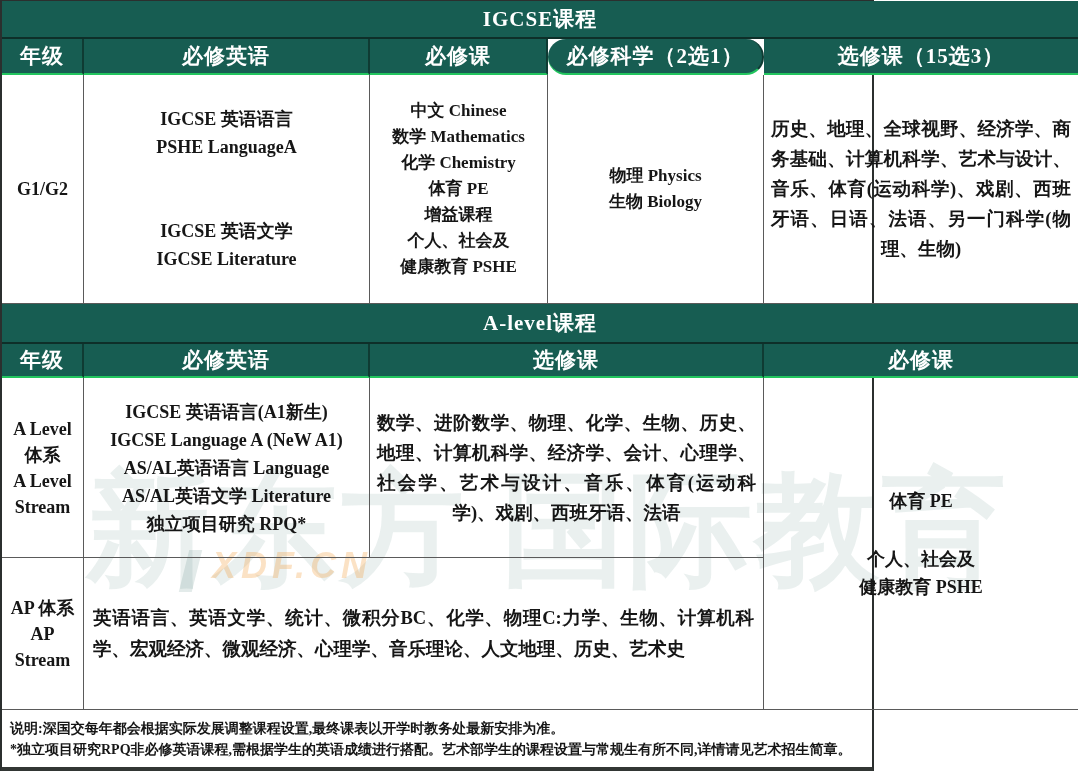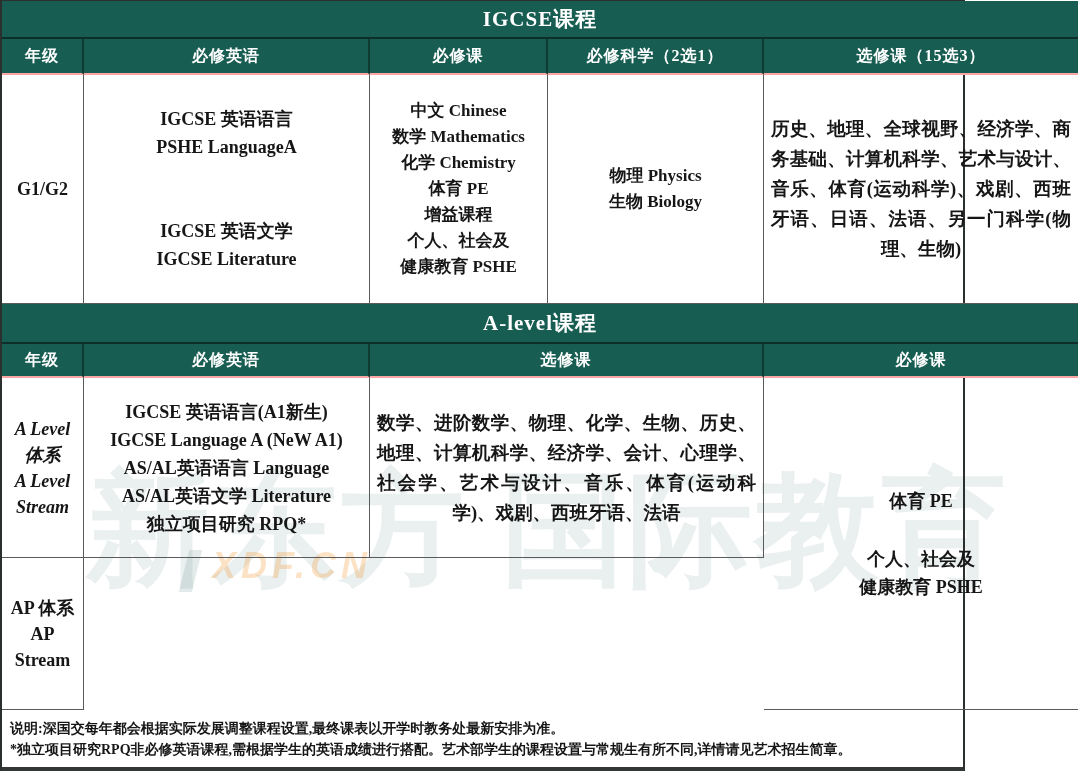--- a/index.html
+++ b/index.html
@@ -31,21 +31,21 @@
     position:absolute; left:212px; top:545px;
     font-size:36px; font-weight:bold; font-style:italic;
     letter-spacing:5px; white-space:nowrap;
     color:rgba(243,160,62,0.30);
     font-family:"Liberation Sans","DejaVu Sans",sans-serif;
   }
 
   
   .course-table {
     position:absolute; left:0; top:0; z-index:1;
-    width:965px;
+    width:874px;
     display:grid;
     grid-template-columns:82px 286px 178px 216px 314px;
     grid-template-rows:38px 36px 229px 40px 34px 180px 152px 57px;
     border-left:2px solid #2b2f2e;
     border-right:2px solid #2b2f2e;
     border-top:1px solid #2b2f2e;
     border-bottom:4px solid #323634;
     color:#161616;
   }
   .cell {
@@ -64,23 +64,23 @@
     grid-column:1/6;
     background:#175d52;
     color:#ffffff;
     border-right:none;
     border-bottom:2px solid #0e2f29;
     font-size:21px; letter-spacing:1px;
   }
   .th {
     background:#175d52;
     color:#ffffff;
-    font-size:16px;
+    font-size:21px;
     border-right:2px solid #0f3b33;
-    border-bottom:2px solid #fca5a5;
+    border-bottom:2px solid #22c55e;
     letter-spacing:1px;
   }
   .th.no-r { border-right:none; }
 
   .grade-cell { font-size:18px; line-height:26px; }
   .line-17 { font-size:17px; line-height:26px; }
   .line-18 { font-size:18px; line-height:28px;text-align:center; }
   .gap-56 { height:56px; }
   .gap-30 { height:30px; }
 
@@ -112,21 +112,21 @@
     <div class="wm-url">XDF.CN</div>
   </div>
 
   <div class="course-table">
 
     <div class="cell section-title" style="grid-row:1;">IGCSE课程</div>
 
     <div class="cell th" style="grid-row:2;grid-column:1;">年级</div>
     <div class="cell th" style="grid-row:2;grid-column:2;">必修英语</div>
     <div class="cell th" style="grid-row:2;grid-column:3;">必修课</div>
-    <div class="cell th" style="grid-row:2;grid-column:4;">必修科学（2选1）</div>
+    <div class="cell th" style="grid-row:2;grid-column:4;border-radius:18px;">必修科学（2选1）</div>
     <div class="cell th no-r" style="grid-row:2;grid-column:5;">选修课（15选3）</div>
 
     <div class="cell grade-cell" style="grid-row:3;grid-column:1;">G1/G2</div>
 
     <div class="cell line-18" style="grid-row:3;grid-column:2;">
       <span>IGCSE 英语语言</span>
       <span>PSHE LanguageA</span>
       <span class="gap-56"></span>
       <span>IGCSE 英语文学</span>
       <span>IGCSE Literature</span>
@@ -151,21 +151,21 @@
       <div class="para">历史、地理、全球视野、经济学、商务基础、计算机科学、艺术与设计、音乐、体育(运动科学)、戏剧、西班牙语、日语、法语、另一门科学(物理、生物)</div>
     </div>
 
     <div class="cell section-title" style="grid-row:4;">A-level课程</div>
 
     <div class="cell th" style="grid-row:5;grid-column:1;">年级</div>
     <div class="cell th" style="grid-row:5;grid-column:2;">必修英语</div>
     <div class="cell th" style="grid-row:5;grid-column:3/5;">选修课</div>
     <div class="cell th no-r" style="grid-row:5;grid-column:5;">必修课</div>
 
-    <div class="cell grade-cell" style="grid-row:6;grid-column:1;font-style:italic;">
+    <div class="cell grade-cell" style="grid-row:6;grid-column:1;">
       <span>A Level</span>
       <span>体系</span>
       <span>A Level</span>
       <span>Stream</span>
     </div>
 
     <div class="cell line-18" style="grid-row:6;grid-column:2;">
       <span>IGCSE 英语语言(A1新生)</span>
       <span>IGCSE Language A (NeW A1)</span>
       <span>AS/AL英语语言 Language</span>
@@ -183,20 +183,23 @@
       <span>个人、社会及</span>
       <span>健康教育 PSHE</span>
     </div>
 
     <div class="cell grade-cell" style="grid-row:7;grid-column:1;">
       <span>AP 体系</span>
       <span>AP</span>
       <span>Stream</span>
     </div>
 
+    <div class="cell" style="grid-row:7;grid-column:2/5;">
+      <div class="para left-last">英语语言、英语文学、统计、微积分BC、化学、物理C:力学、生物、计算机科学、宏观经济、微观经济、心理学、音乐理论、人文地理、历史、艺术史</div>
+    </div>
 
     <div class="cell notes-cell" style="grid-row:8;">
       <span>说明:深国交每年都会根据实际发展调整课程设置,最终课表以开学时教务处最新安排为准。</span>
       <span>*独立项目研究RPQ非必修英语课程,需根据学生的英语成绩进行搭配。艺术部学生的课程设置与常规生有所不同,详情请见艺术招生简章。</span>
     </div>
 
   </div>
 </div>
 
 </body></html>

